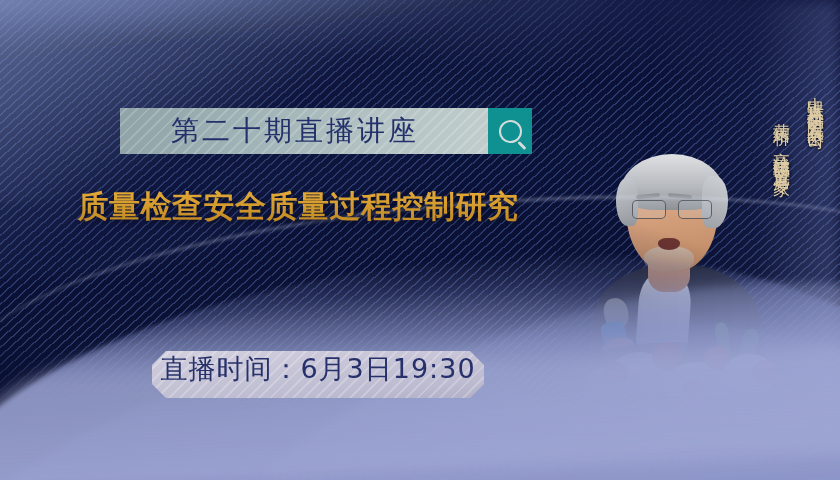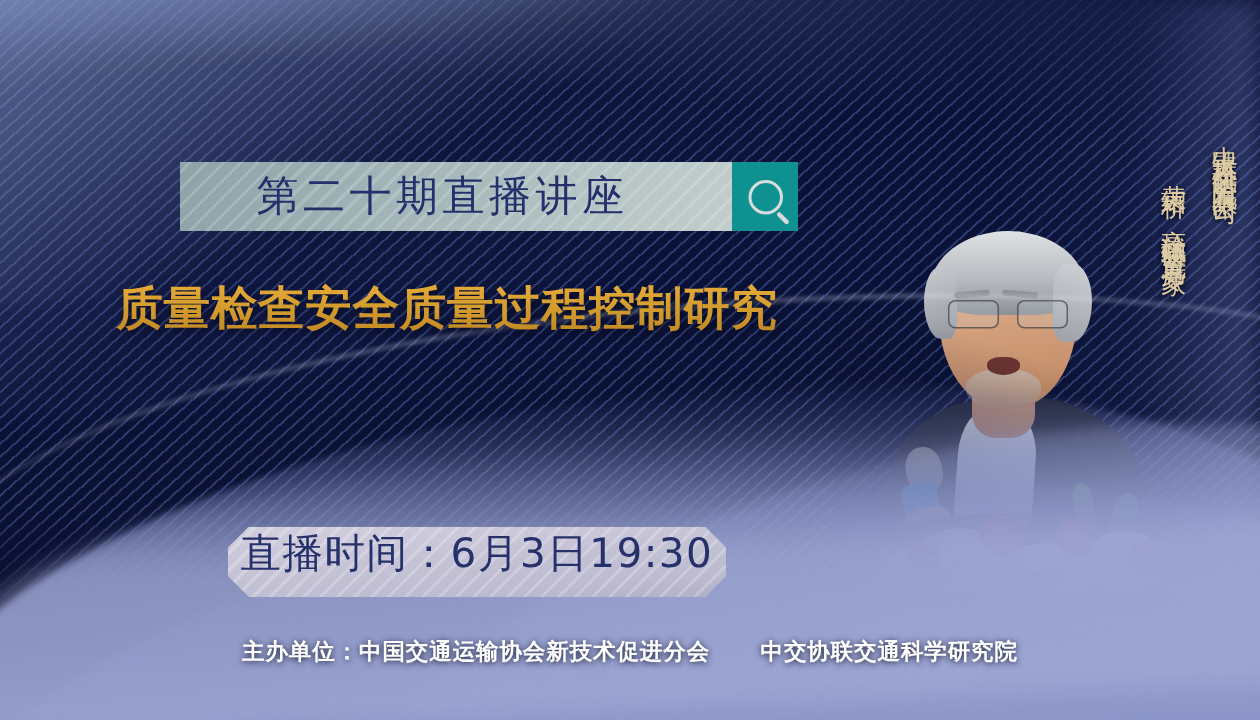--- a/index.html
+++ b/index.html
@@ -420,19 +420,14 @@
     <span class="l2">质量检查安全质量过程控制研究</span>
   </div>
 
   <div class="time-badge">
     <span class="time-text">直播时间：6月3日19:30</span>
   </div>
 
   <div class="vcol vcol-org">中铁大桥科学研究院有限公司</div>
   <div class="vcol vcol-person">黄绍桥　高栓试验研究首席专家</div>
 
-  <div class="footer">
-    <span>主办单位：中国交通运输协会新技术促进分会</span>
-    <span class="gap"></span>
-    <span>中交协联交通科学研究院</span>
-  </div>
 
 </div>
 
 </body></html>

